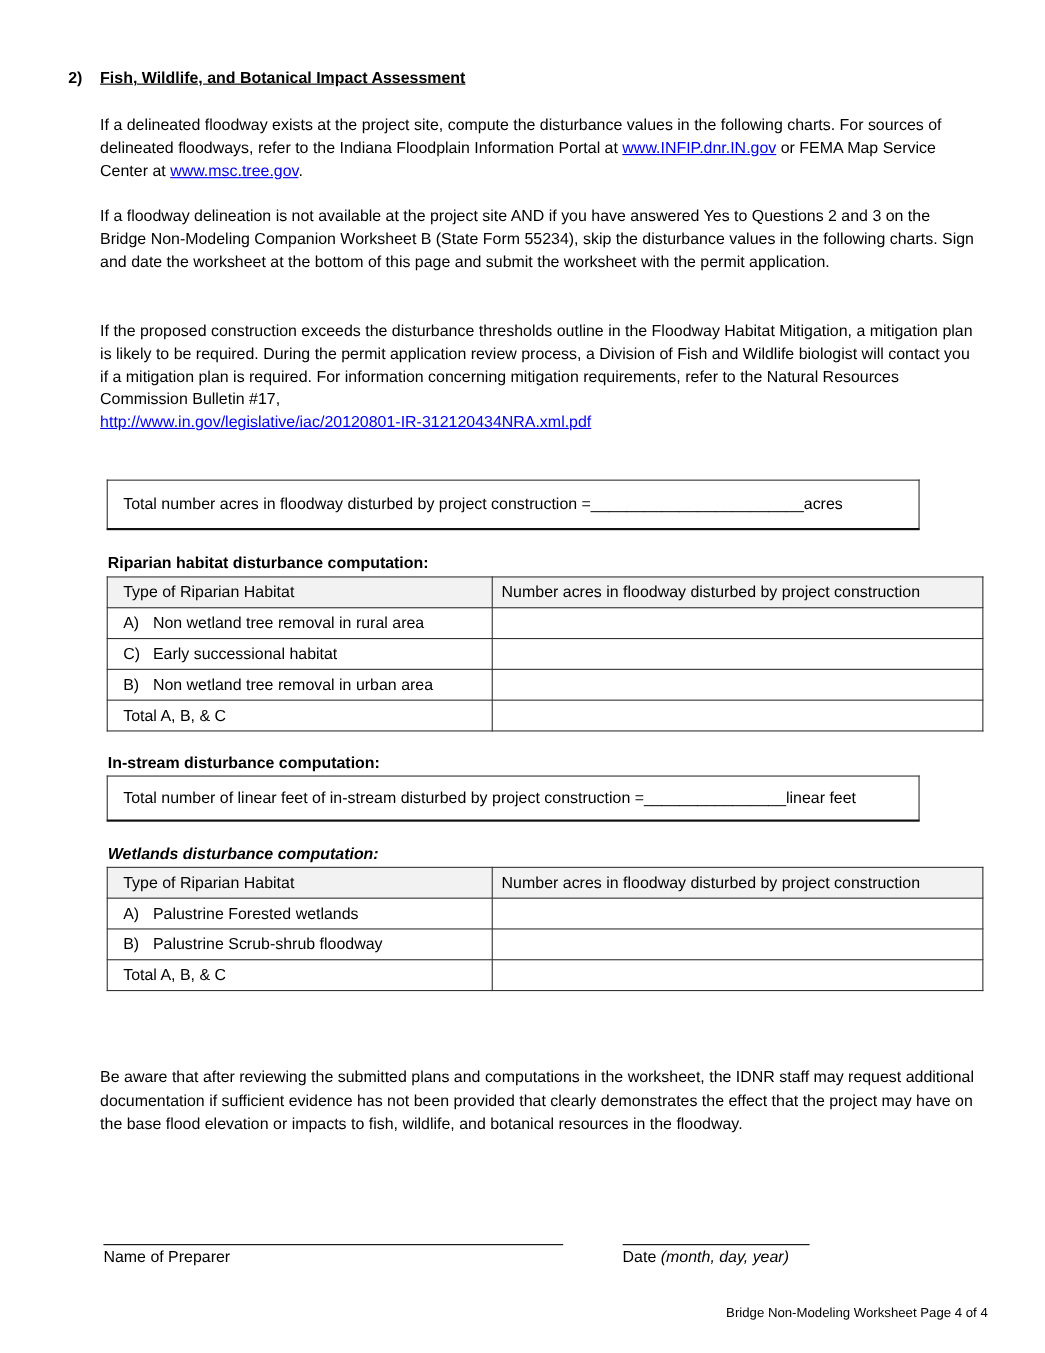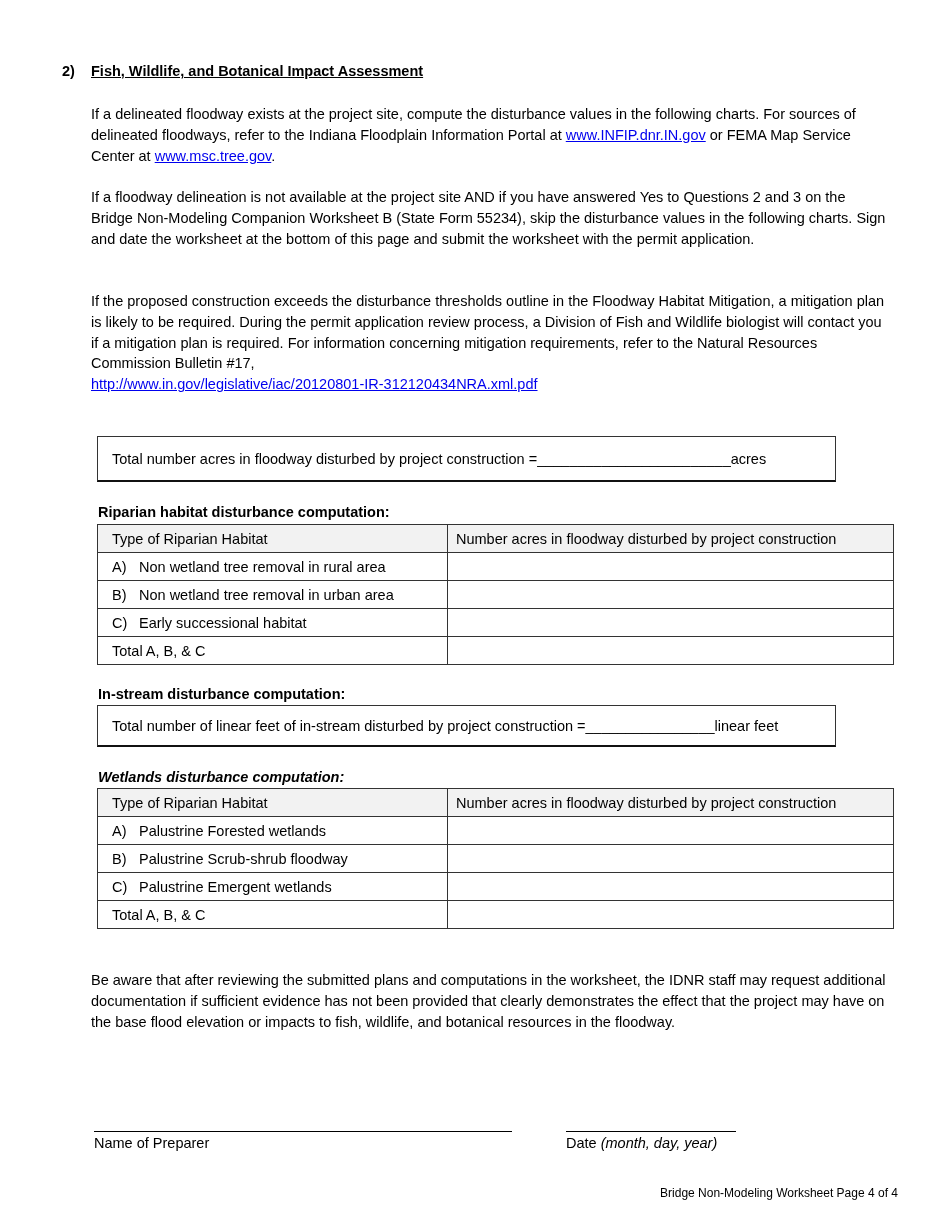--- a/index.html
+++ b/index.html
@@ -62,25 +62,25 @@
   <tbody>
       <tr class="hdr">
     <td class="c1">Type of Riparian Habitat</td>
     <td class="c2h">Number acres in floodway disturbed by project construction</td>
   </tr>
   <tr>
     <td class="c1"><span class="letter">A)</span><span>Non wetland tree removal in rural area</span></td>
     <td></td>
   </tr>
   <tr>
-    <td class="c1"><span class="letter">B)</span><span>Non wetland tree removal in urban area</span></td>
+    <td class="c1"><span class="letter">C)</span><span>Early successional habitat</span></td>
     <td></td>
   </tr>
   <tr>
-    <td class="c1"><span class="letter">C)</span><span>Early successional habitat</span></td>
+    <td class="c1"><span class="letter">B)</span><span>Non wetland tree removal in urban area</span></td>
     <td></td>
   </tr>
   <tr>
     <td class="c1">Total A, B, &amp; C</td>
     <td></td>
   </tr>
 </tbody>
   </table>
 
 <div class="abs sec-label" style="top:686px;">In-stream disturbance computation:</div>
@@ -101,24 +101,20 @@
   </tr>
   <tr>
     <td class="c1"><span class="letter">A)</span><span>Palustrine Forested wetlands</span></td>
     <td></td>
   </tr>
   <tr>
     <td class="c1"><span class="letter">B)</span><span>Palustrine Scrub-shrub floodway</span></td>
     <td></td>
   </tr>
   <tr>
-    <td class="c1"><span class="letter">C)</span><span>Palustrine Emergent wetlands</span></td>
-    <td></td>
-  </tr>
-  <tr>
     <td class="c1">Total A, B, &amp; C</td>
     <td></td>
   </tr>
 </tbody>
   </table>
 
 <div class="abs para" style="top:970px;">Be aware that after reviewing the submitted plans and computations in the worksheet, the IDNR staff may request additional documentation if sufficient evidence has not been provided that clearly demonstrates the effect that the project may have on the base flood elevation or impacts to fish, wildlife, and botanical resources in the floodway.</div>
 
 <div class="abs sigline" style="left:94px; top:1131px; width:418px;"></div>
 <div class="abs" style="left:94px; top:1135px;">Name of Preparer</div>

